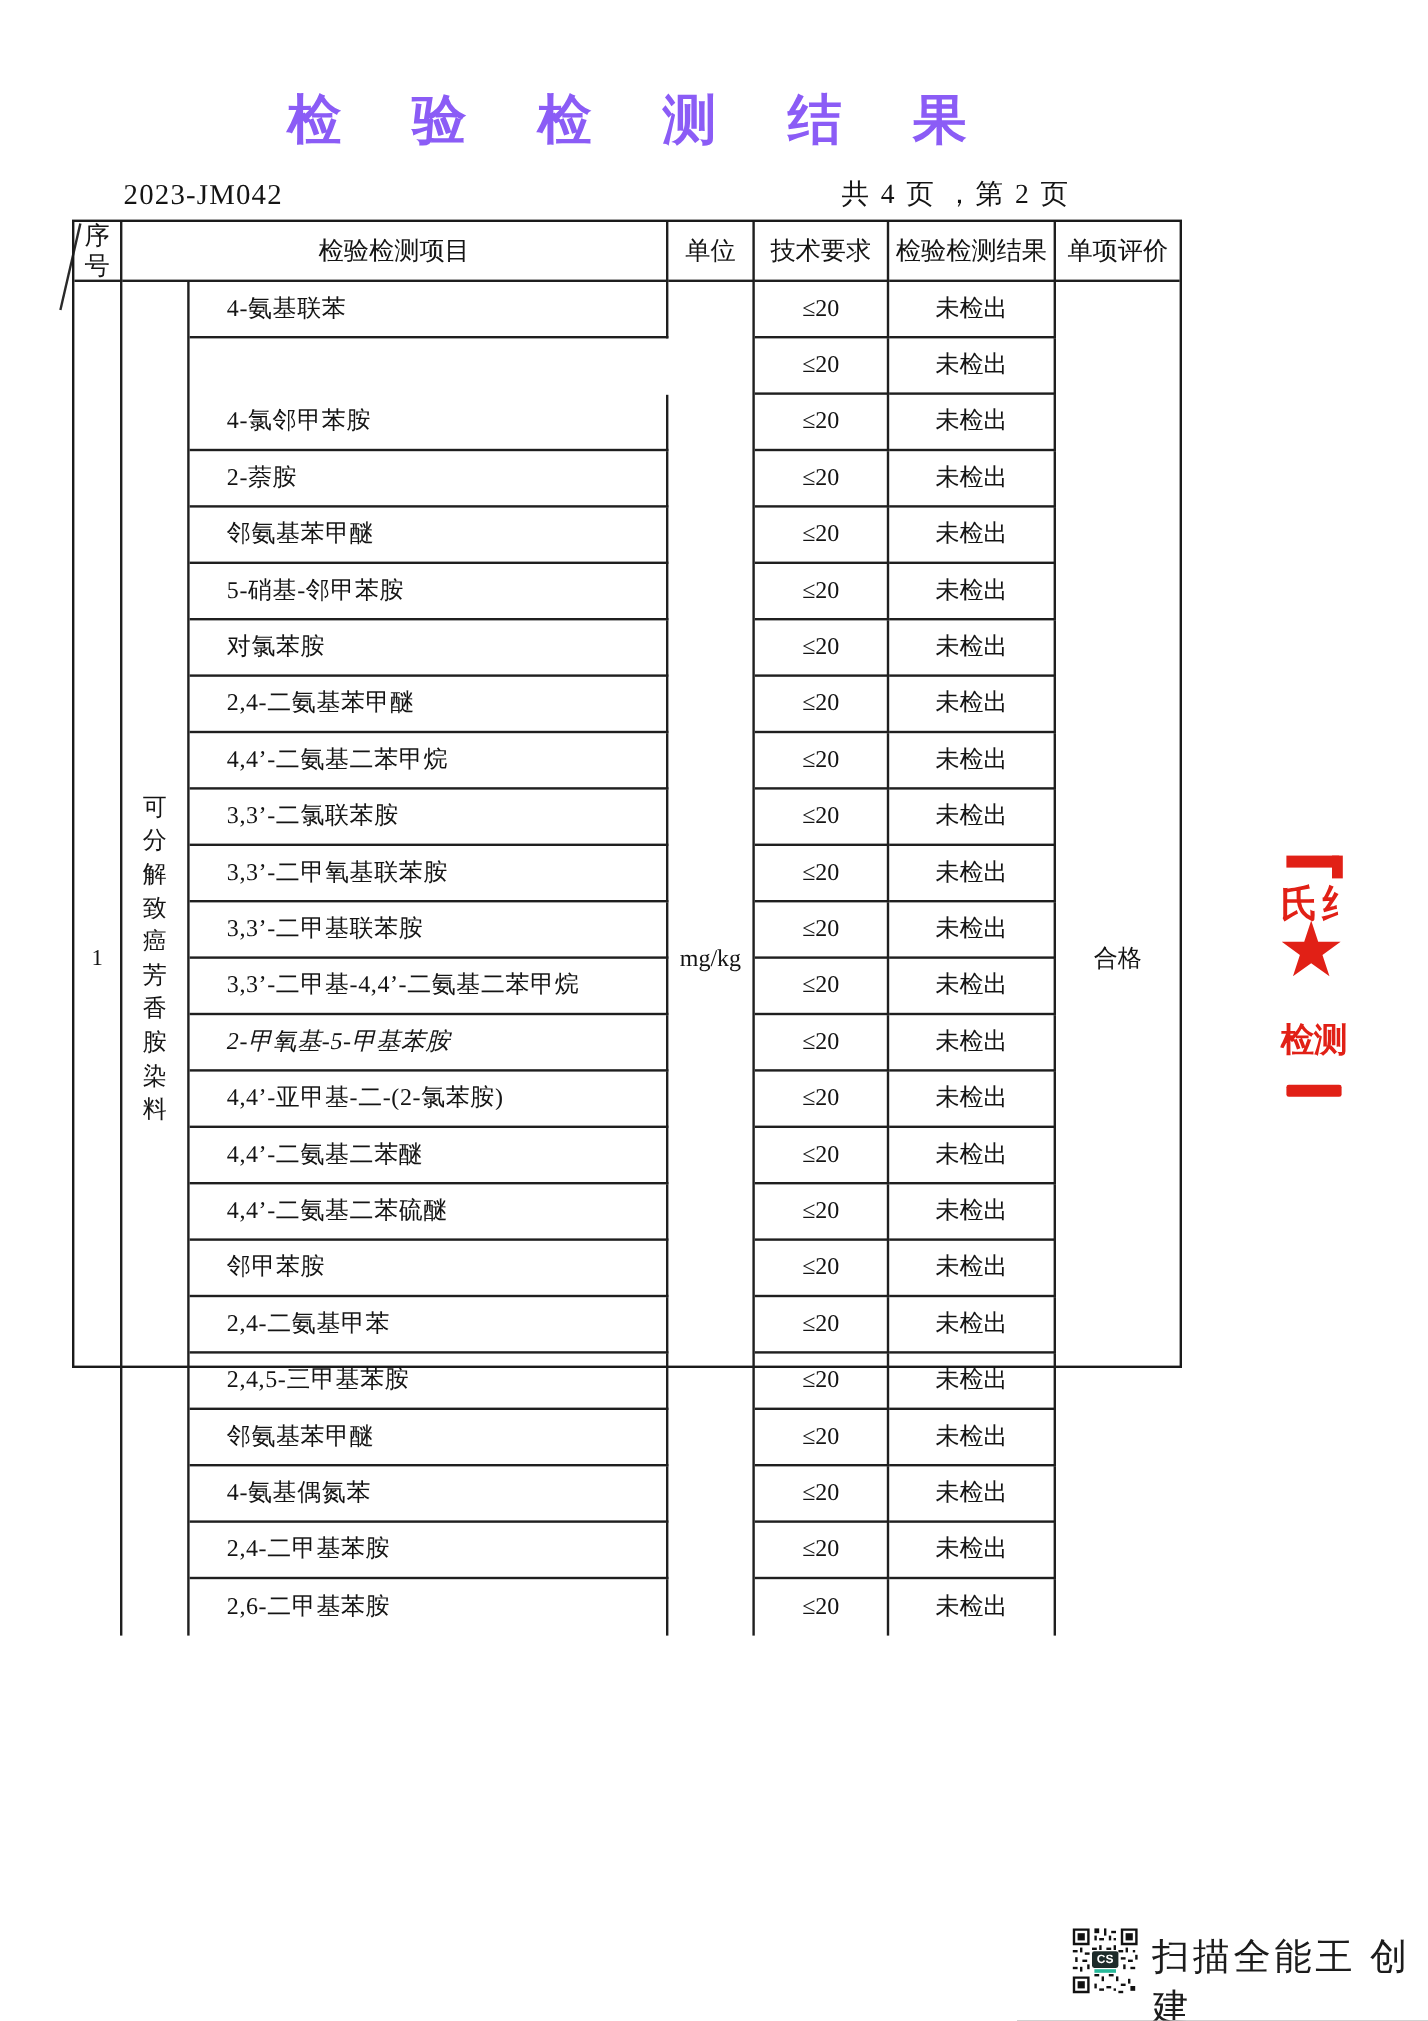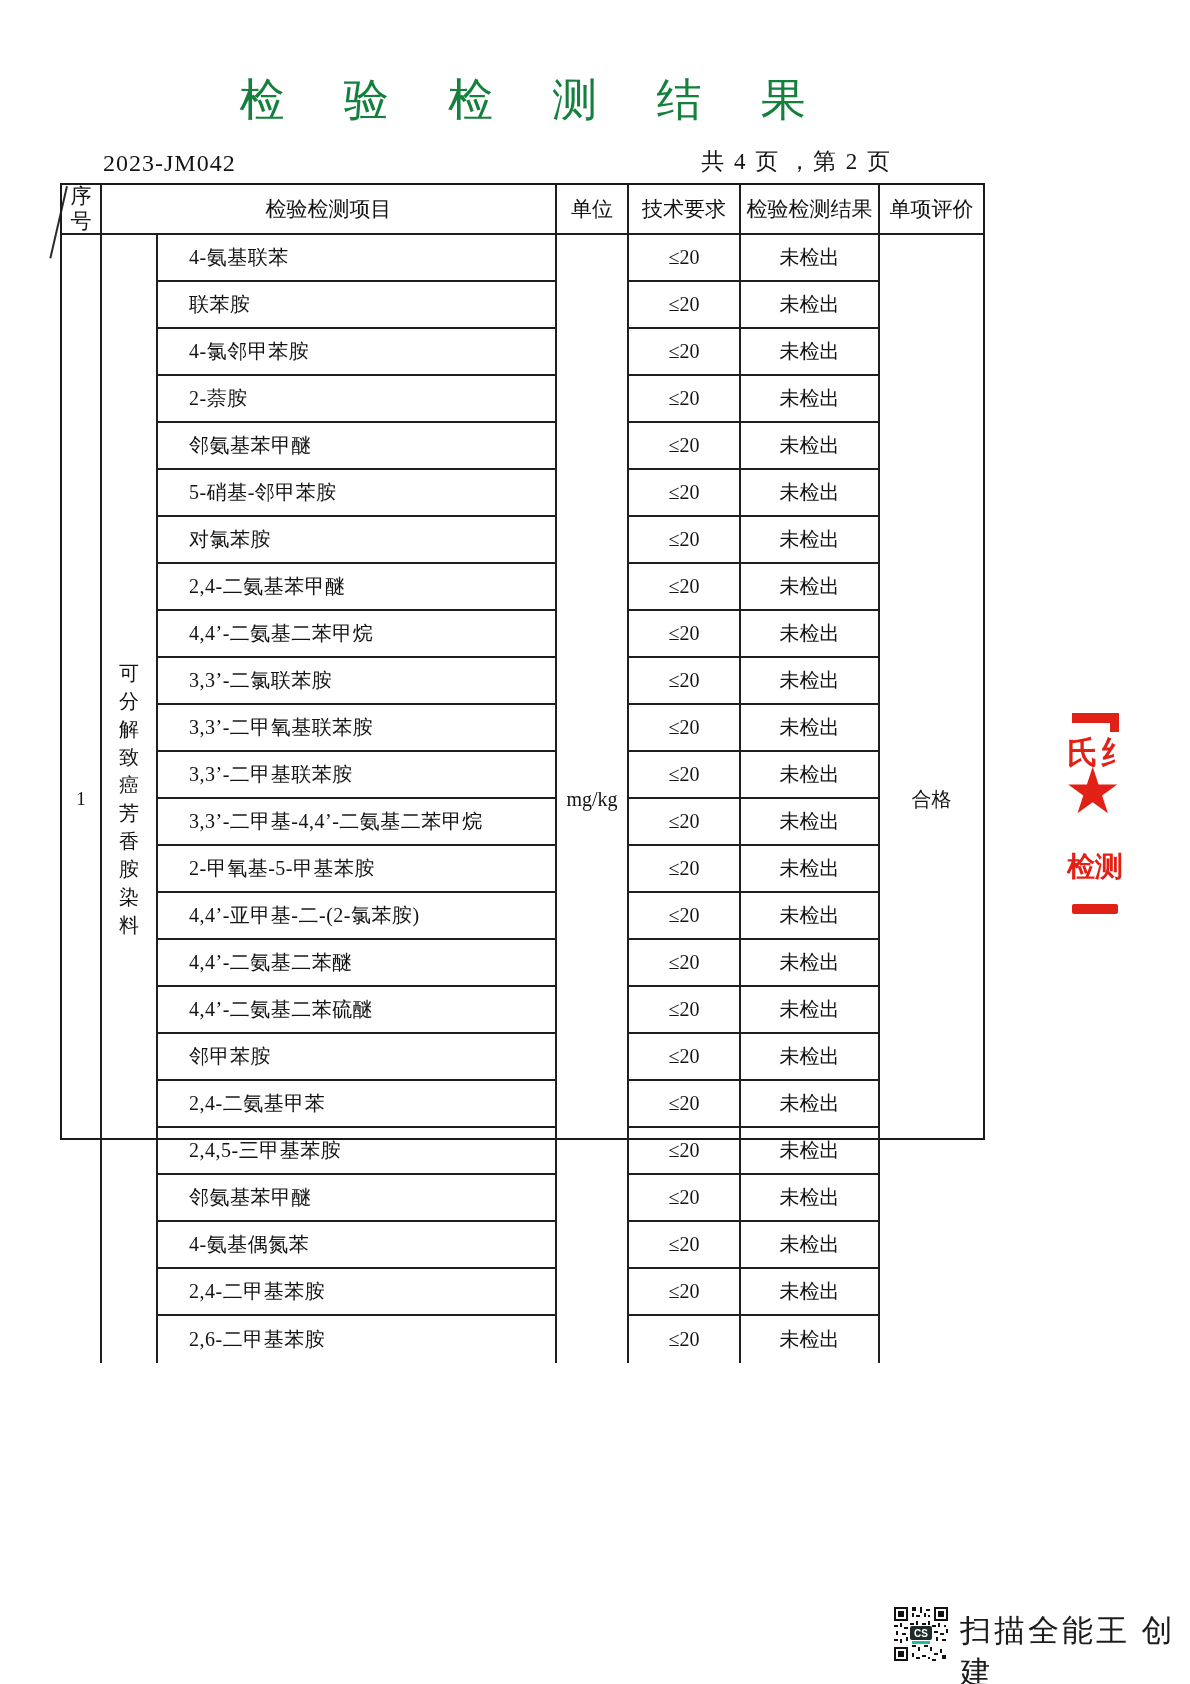--- a/index.html
+++ b/index.html
@@ -4,22 +4,22 @@
 <style>
   html,body { margin:0; padding:0; background:#888; }
   .page {
     position:relative; width:1190px; height:1684px; margin:0 auto;
     background:#ffffff; overflow:hidden;
     font-family:"Liberation Serif", serif; color:#141414;
   }
   
   .doc-title {
     position:absolute; left:60px; top:70px; width:925px;
-    text-align:center; font-size:45px; font-weight:normal;
-    letter-spacing:24px; padding-left:12px; color:#15803d;
+    text-align:center; font-size:45px; font-weight:bold;
+    letter-spacing:24px; padding-left:12px; color:#8b5cf6;
   }
   .report-no {
     position:absolute; left:103px; top:150px;
     font-size:24px; letter-spacing:1px;
   }
   .page-info {
     position:absolute; right:298px; top:146px;
     font-size:23px; letter-spacing:2px;
   }
   
@@ -96,21 +96,20 @@
     <div class="cell no-b" style="grid-column:1; grid-row:2 / 26; font-size:19px;">1</div>
     <div class="cell no-b" style="grid-column:2; grid-row:2 / 26;">
       <span class="catwrap">可分解致癌芳香胺染料</span>
     </div>
     <div class="cell no-b" style="grid-column:4; grid-row:2 / 26;">mg/kg</div>
     <div class="cell no-b no-r" style="grid-column:7; grid-row:2 / 26;font-family:Liberation Serif, serif;">合格</div>
 
   <div class="cell item" style="grid-area: 2 / 3;">4-氨基联苯</div>
       <div class="cell " style="grid-area: 2 / 5;">≤20</div>
       <div class="cell " style="grid-area: 2 / 6;">未检出</div>
-      <div class="cell item" style="grid-area: 3 / 3;">联苯胺</div>
       <div class="cell " style="grid-area: 3 / 5;">≤20</div>
       <div class="cell " style="grid-area: 3 / 6;">未检出</div>
       <div class="cell item" style="grid-area: 4 / 3;">4-氯邻甲苯胺</div>
       <div class="cell " style="grid-area: 4 / 5;">≤20</div>
       <div class="cell " style="grid-area: 4 / 6;">未检出</div>
       <div class="cell item" style="grid-area: 5 / 3;">2-萘胺</div>
       <div class="cell " style="grid-area: 5 / 5;">≤20</div>
       <div class="cell " style="grid-area: 5 / 6;">未检出</div>
       <div class="cell item" style="grid-area: 6 / 3;">邻氨基苯甲醚</div>
       <div class="cell " style="grid-area: 6 / 5;">≤20</div>
@@ -132,21 +131,21 @@
       <div class="cell " style="grid-area: 11 / 6;">未检出</div>
       <div class="cell item" style="grid-area: 12 / 3;">3,3’-二甲氧基联苯胺</div>
       <div class="cell " style="grid-area: 12 / 5;">≤20</div>
       <div class="cell " style="grid-area: 12 / 6;">未检出</div>
       <div class="cell item" style="grid-area: 13 / 3;">3,3’-二甲基联苯胺</div>
       <div class="cell " style="grid-area: 13 / 5;">≤20</div>
       <div class="cell " style="grid-area: 13 / 6;">未检出</div>
       <div class="cell item" style="grid-area: 14 / 3;">3,3’-二甲基-4,4’-二氨基二苯甲烷</div>
       <div class="cell " style="grid-area: 14 / 5;">≤20</div>
       <div class="cell " style="grid-area: 14 / 6;">未检出</div>
-      <div class="cell item" style="grid-area: 15 / 3;">2-甲氧基-5-甲基苯胺</div>
+      <div class="cell item" style="grid-area: 15 / 3; font-style: italic;">2-甲氧基-5-甲基苯胺</div>
       <div class="cell " style="grid-area: 15 / 5;">≤20</div>
       <div class="cell " style="grid-area: 15 / 6;">未检出</div>
       <div class="cell item" style="grid-area: 16 / 3;">4,4’-亚甲基-二-(2-氯苯胺)</div>
       <div class="cell " style="grid-area: 16 / 5;">≤20</div>
       <div class="cell " style="grid-area: 16 / 6;">未检出</div>
       <div class="cell item" style="grid-area: 17 / 3;">4,4’-二氨基二苯醚</div>
       <div class="cell " style="grid-area: 17 / 5;">≤20</div>
       <div class="cell " style="grid-area: 17 / 6;">未检出</div>
       <div class="cell item" style="grid-area: 18 / 3;">4,4’-二氨基二苯硫醚</div>
       <div class="cell " style="grid-area: 18 / 5;">≤20</div>

